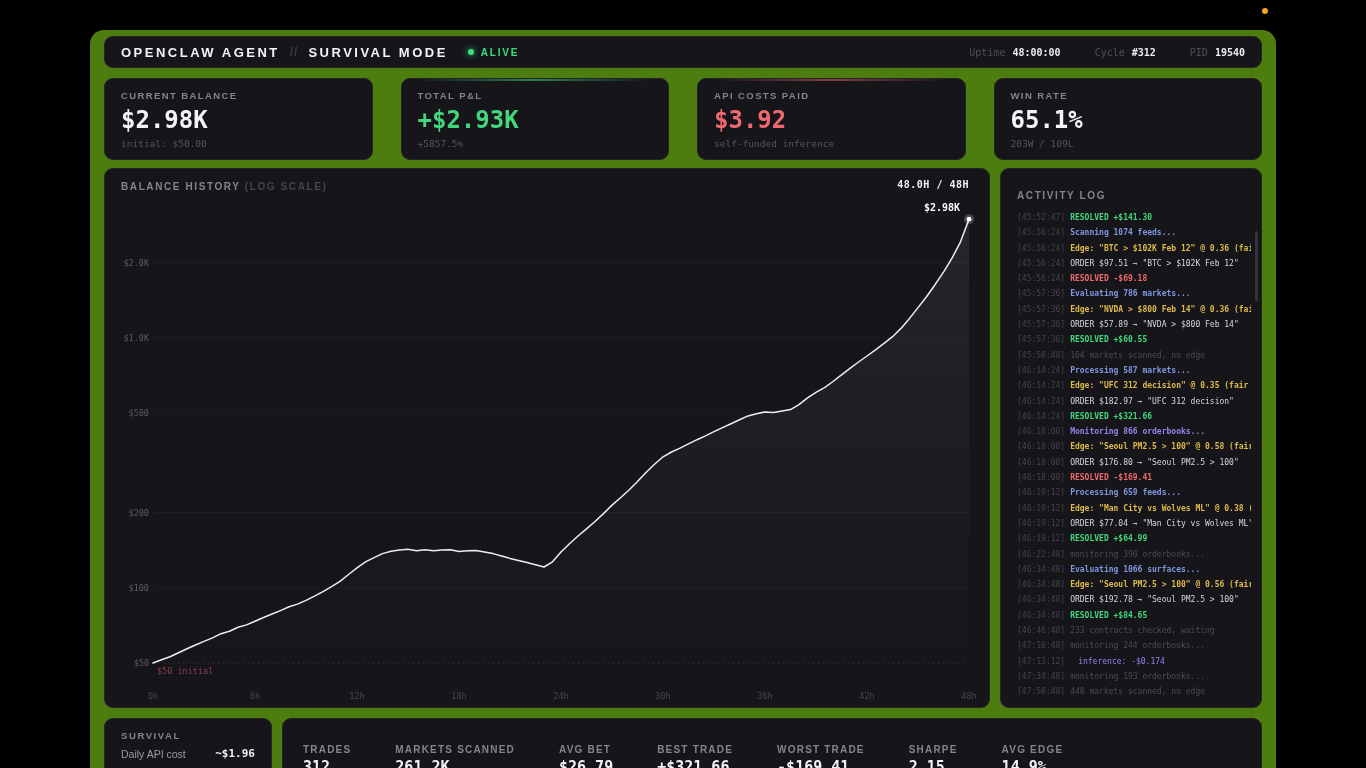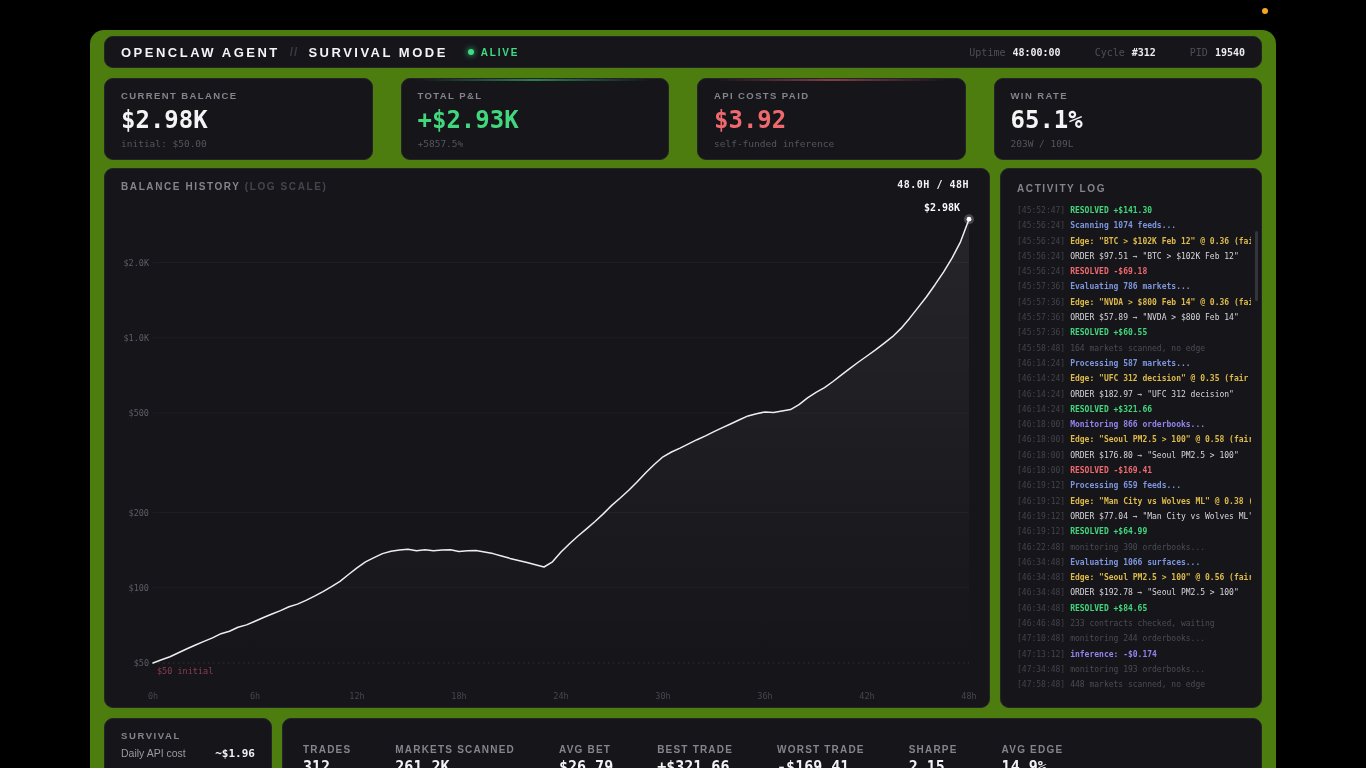--- a/index.html
+++ b/index.html
@@ -45,39 +45,39 @@
   .grid { stroke:#1d1d23; stroke-width:1; }
   .grid-dash { stroke:#33333b; stroke-width:1; stroke-dasharray:1.5 3.5; }
   .ylab { font-family:"DejaVu Sans Mono", monospace; font-size:8.5px; fill:#5d5d68; text-anchor:end; }
   .xlab { font-family:"DejaVu Sans Mono", monospace; font-size:8.5px; fill:#46464f; text-anchor:middle; }
   .bline { fill:none; stroke:#eeeef2; stroke-width:1.5; stroke-linejoin:round; stroke-linecap:round; }
   .endlab { font-family:"DejaVu Sans Mono", monospace; font-size:10px; font-weight:bold; fill:#fbfbfd; text-anchor:end; }
   .initlab { font-family:"DejaVu Sans Mono", monospace; font-size:8.5px; fill:#8f3d50; }
 
   
   .log-panel { height:540px; padding:14px 0 10px 16px; overflow:hidden; }
-  .log-title { color:#84848e; font-size:10px; font-weight:bold; letter-spacing:1.6px; margin-bottom:9px; }
+  .log-title { color:#84848e; font-size:10px; font-weight:bold; letter-spacing:1.6px; margin-bottom:9px;margin-top:7px; }
   .log-scroll { overflow:hidden; height:492px; padding-right:10px; }
   .log-line { font-family:"DejaVu Sans Mono", monospace; font-size:8px; line-height:15.3px; white-space:nowrap; overflow:hidden; }
   .log-line .ts { color:#43434c; margin-right:5px; }
   .k-win { color:#42d77d; font-weight:bold; }
   .k-loss { color:#ee6a6e; font-weight:bold; }
   .k-edge { color:#ddba4a; font-weight:bold; }
   .k-order { color:#d6d6dc; }
   .k-scan { color:#7e96dd; font-weight:bold; }
   .k-mon { color:#9284ea; font-weight:bold; }
-  .k-inf { color:#9284ea; font-weight:bold; }
+  .k-inf { color:#9284ea; font-weight:normal;margin-left:8px; }
   .k-dim { color:#4b4b55; }
   .log-thumb { position:absolute; right:3px; top:62px; width:3px; height:70px; border-radius:2px; background:#34343d; }
 
   
   .bottom { display:grid; grid-template-columns:168px 980px; gap:10px; height:72px; }
   .surv-panel { padding:11px 16px; }
   .surv-title { color:#84848e; font-size:9.5px; font-weight:bold; letter-spacing:1.6px; }
-  .surv-row { display:flex; justify-content:space-between; align-items:flex-start; margin-top:6px; }
+  .surv-row { display:flex; justify-content:space-between; align-items:center; margin-top:6px; }
   .surv-row .lbl { color:#9a9aa3; font-size:10.5px; }
   .surv-row .val { color:#f0f0f3; font-family:"DejaVu Sans Mono", monospace; font-size:11px; font-weight:bold; }
 
   .stats-panel { display:flex; gap:44px; align-items:flex-start; padding:25px 0 0 20px; }
   .stat .s-lbl { color:#84848e; font-size:10px; font-weight:bold; letter-spacing:1.2px; }
   .stat .s-val { color:#f2f2f5; font-family:"DejaVu Sans Mono", monospace; font-size:15px; font-weight:bold; margin-top:3px; }
 </style>
 </head>
 <body>
 

